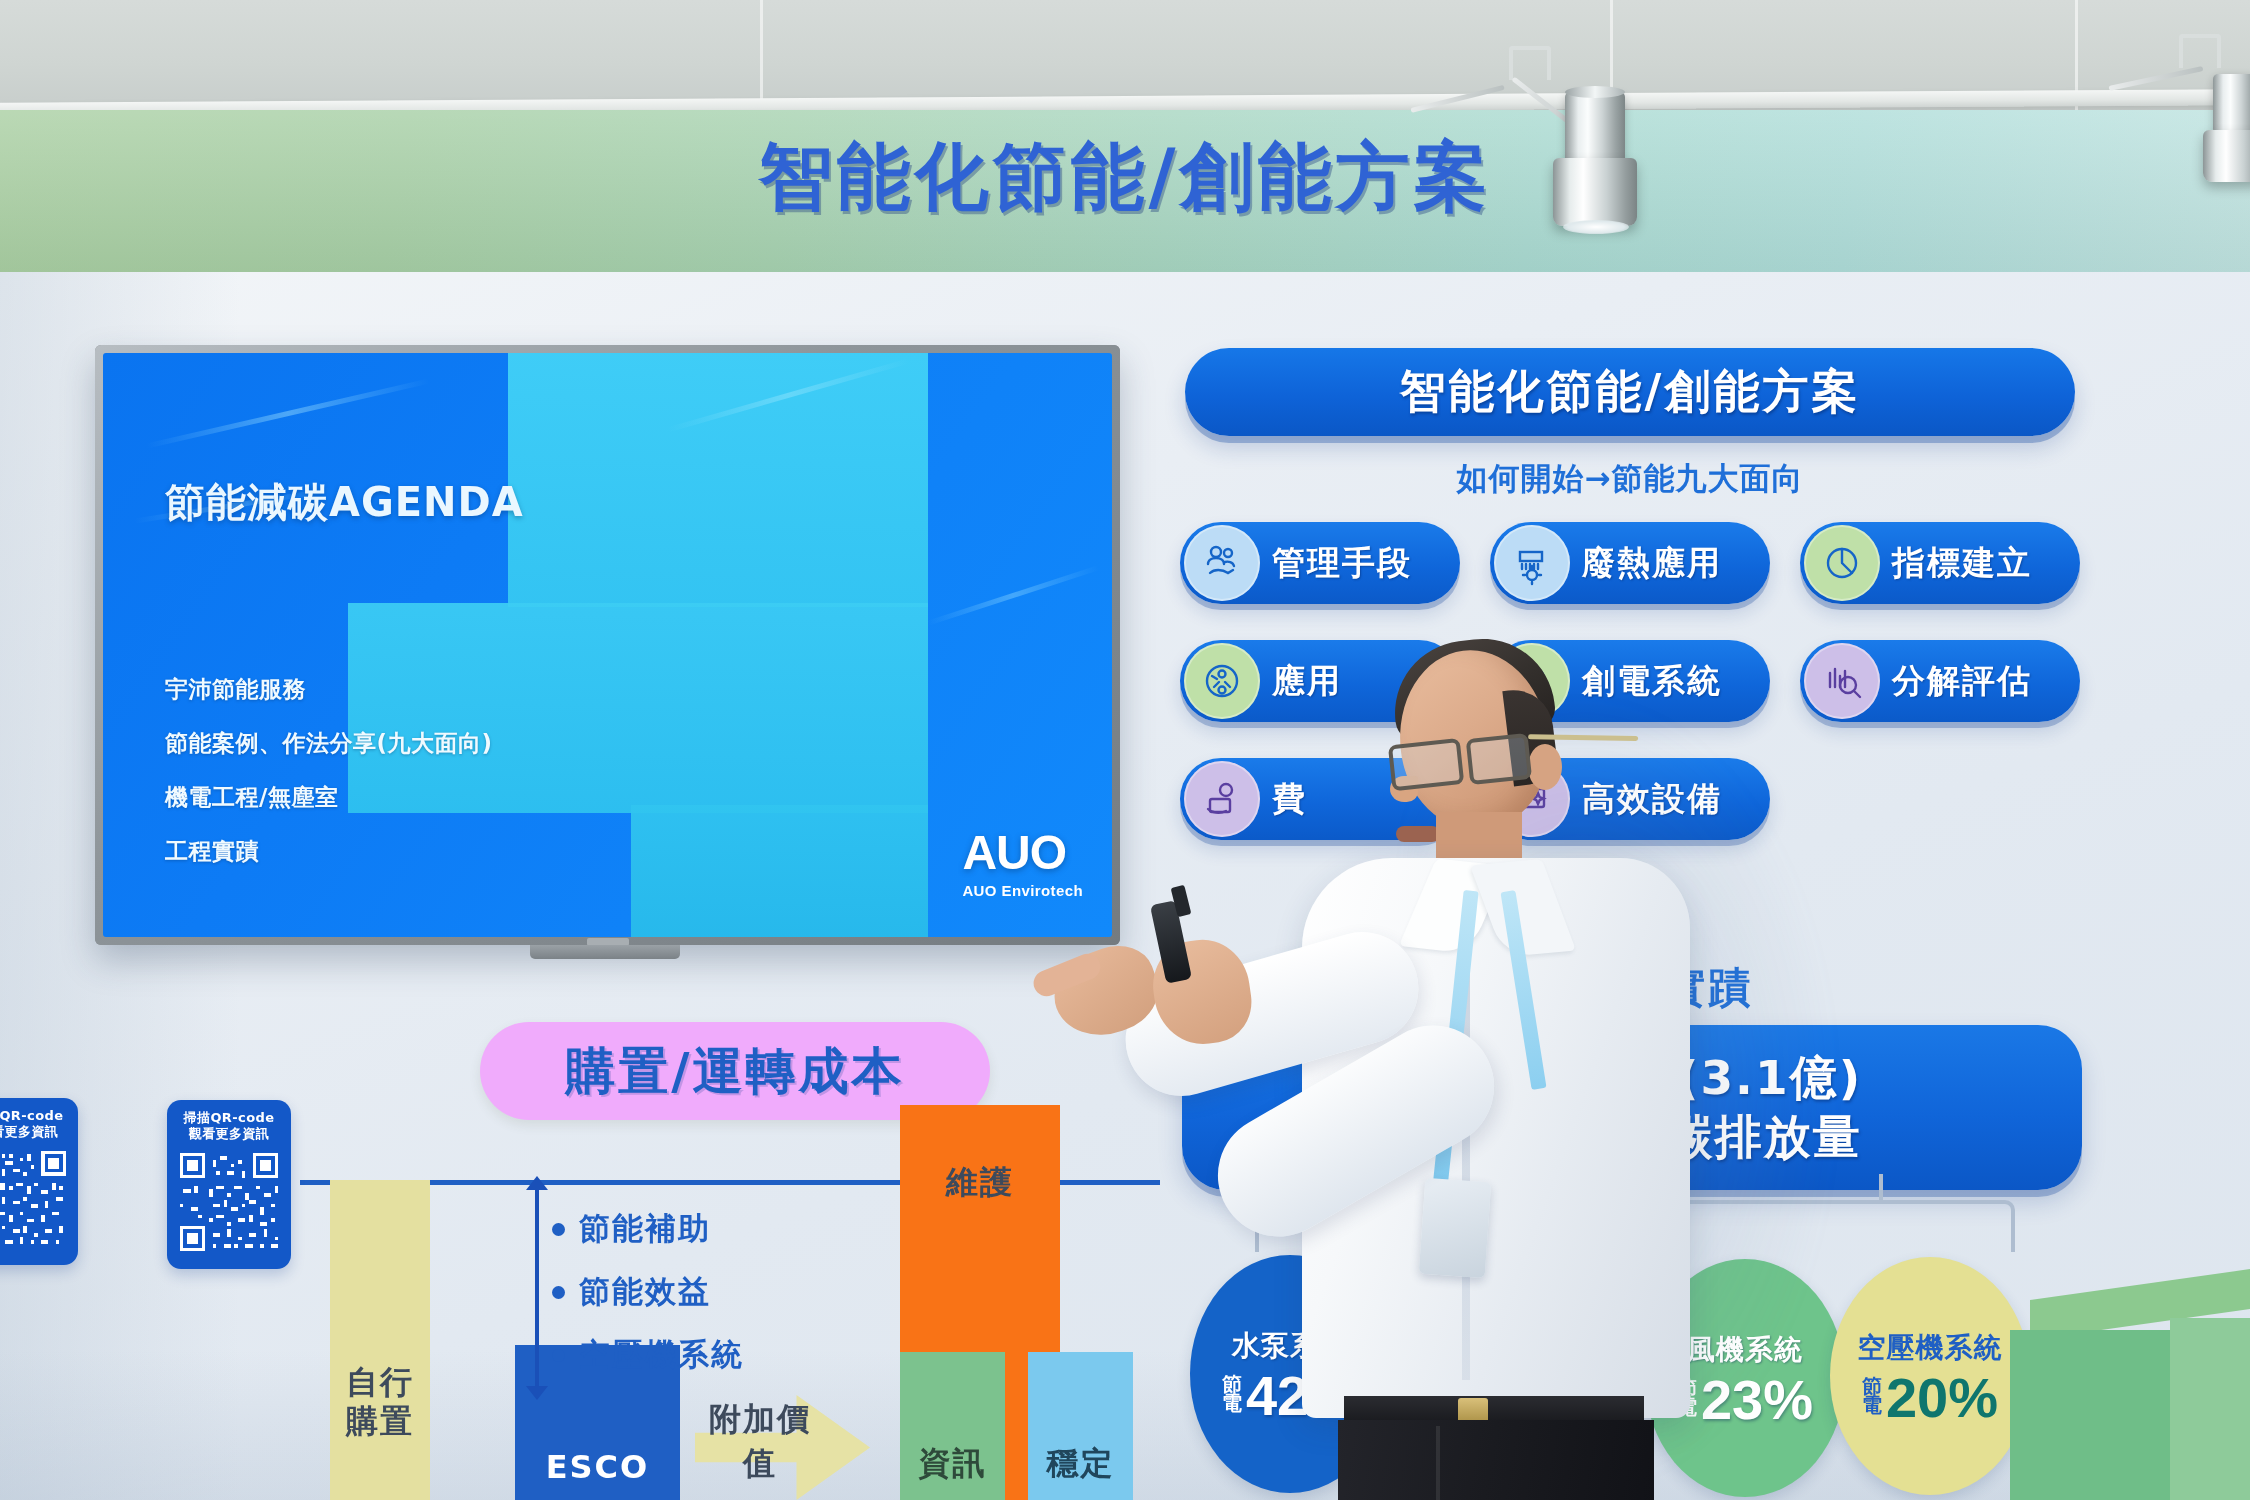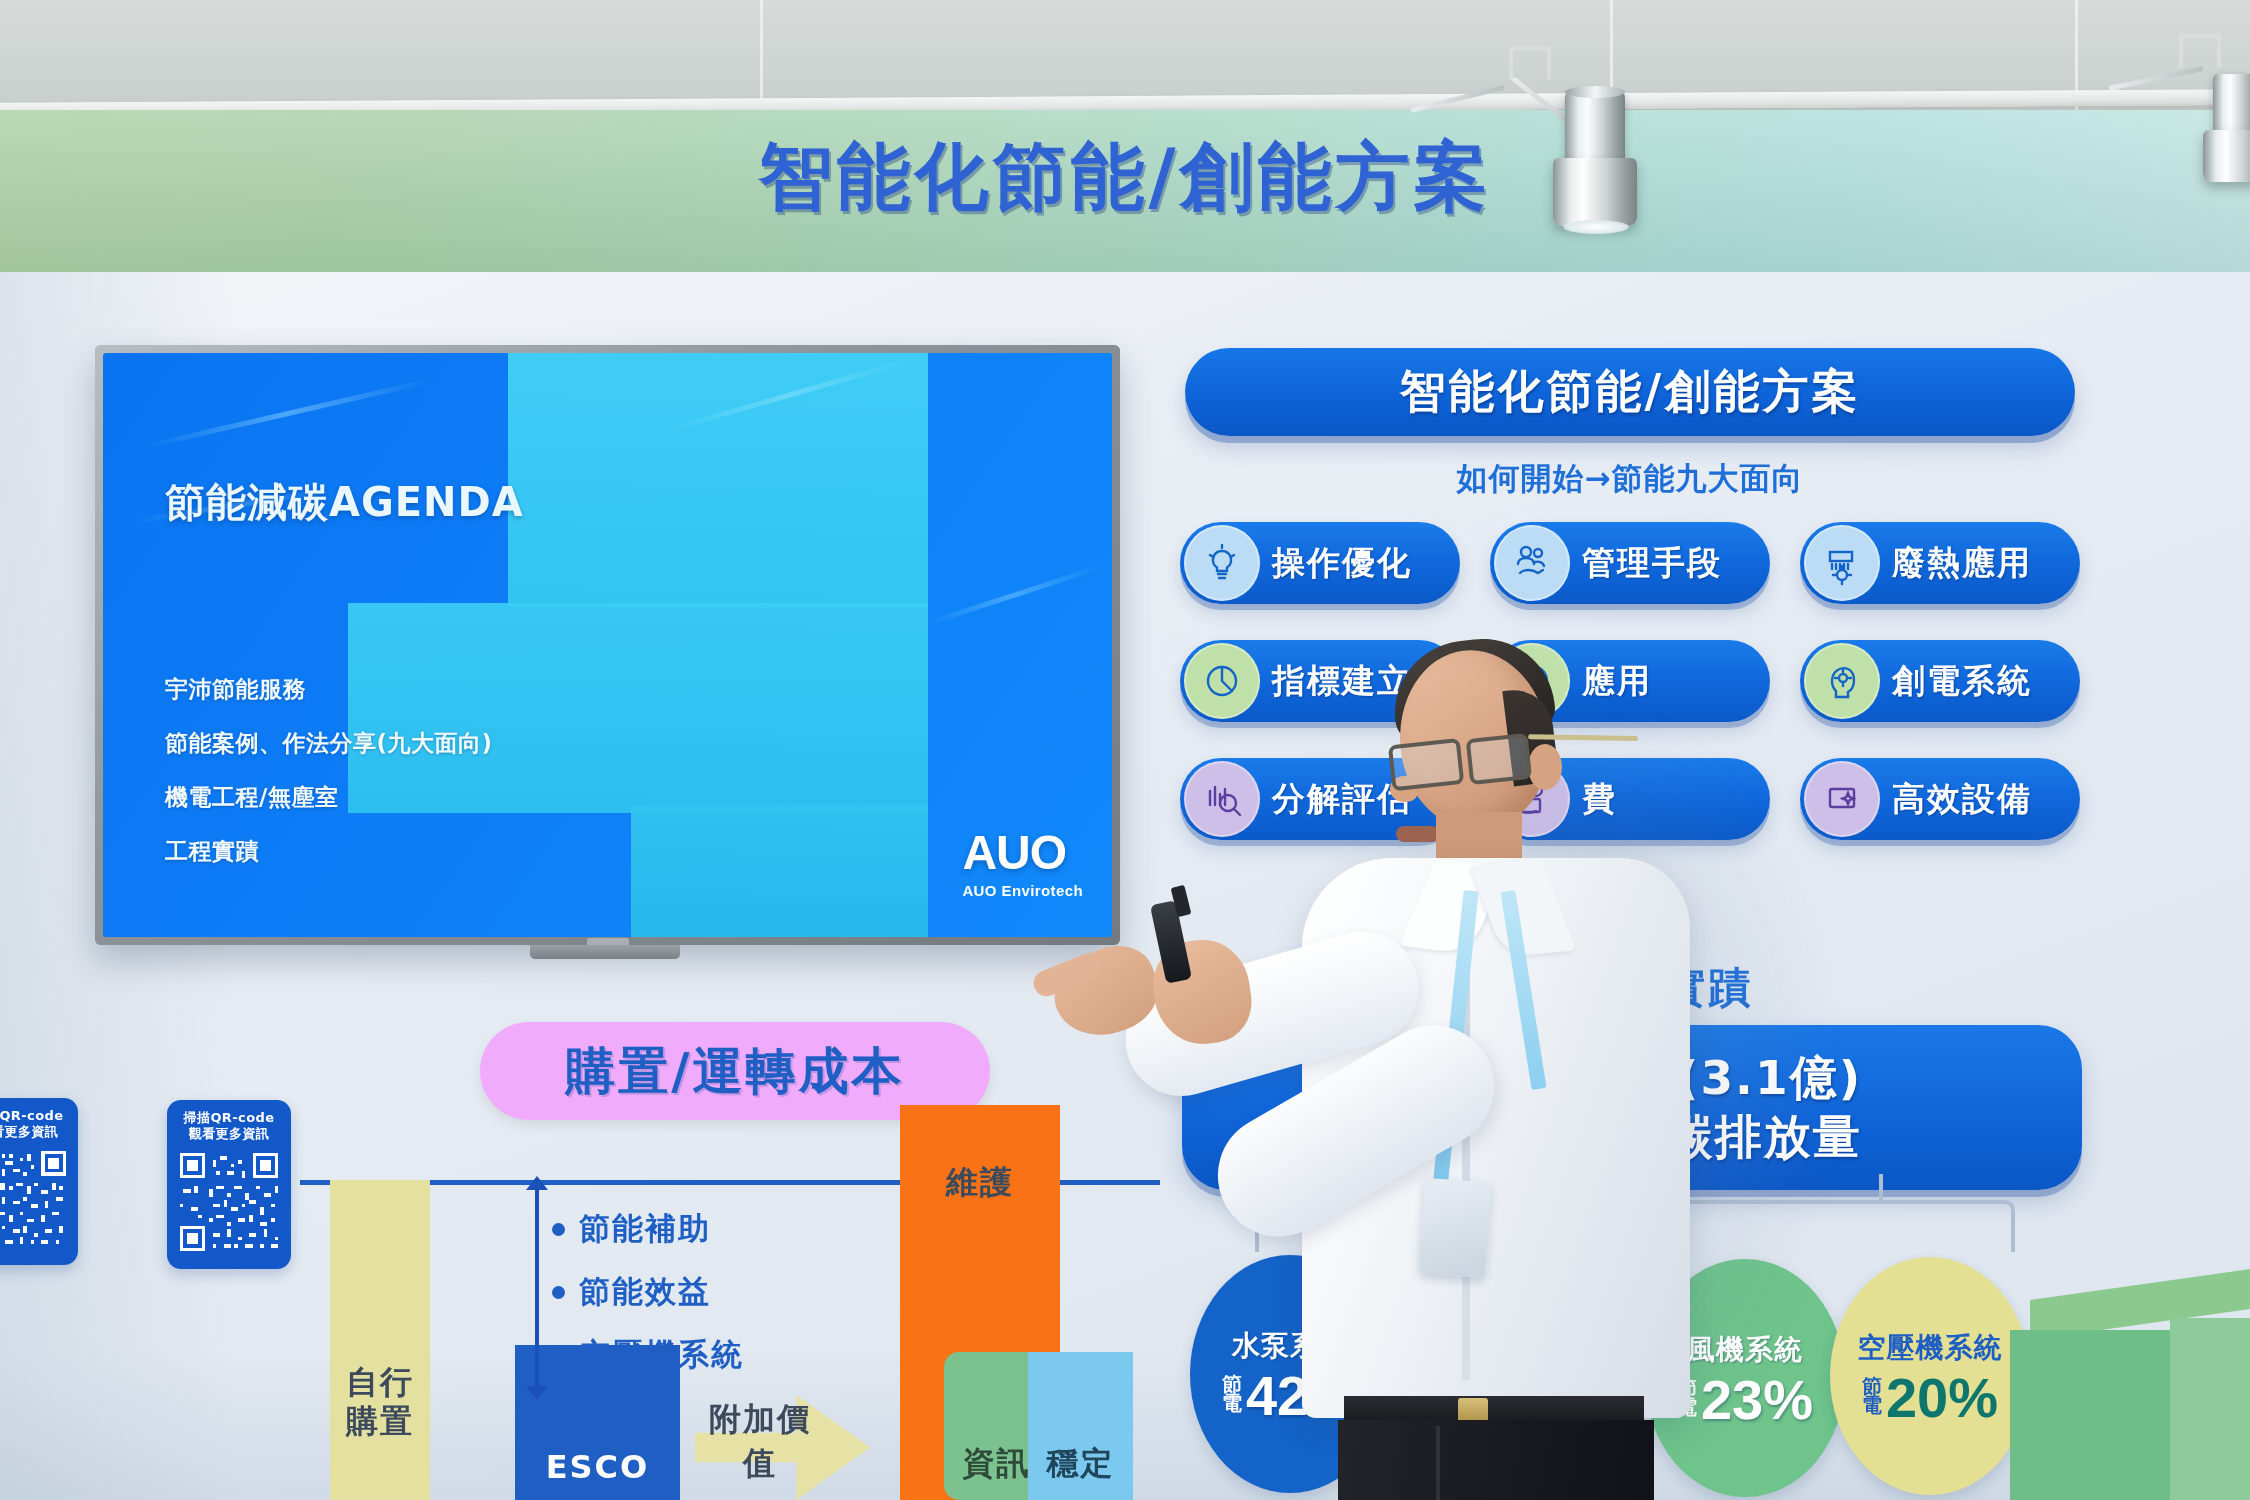--- a/index.html
+++ b/index.html
@@ -534,30 +534,20 @@
   </div>
   <div class="tv-stand"></div>
 
   <div class="solution-header">
     <span>智能化節能/創能方案</span>
   </div>
   <div class="solution-sub">如何開始→節能九大面向</div>
 
   <div class="pill-grid">
 
-    <div class="pill">
-      <div class="pill-ic ic-blue">
-        <svg viewBox="0 0 48 48" fill="none" stroke="#1565c8" stroke-width="2.4" stroke-linecap="round">
-          <path d="M24 12a9 9 0 0 0-5 16.5V32h10v-3.5A9 9 0 0 0 24 12z"></path>
-          <path d="M20 35h8M21 39h6"></path>
-            <path d="M24 6v3M12 16l2.4 1.6M36 16l-2.4 1.6"></path>
-        </svg>
-      </div>
-      <div class="pill-lab">操作優化</div>
-    </div>
 
     <div class="pill">
       <div class="pill-ic ic-blue">
         <svg viewBox="0 0 48 48" fill="none" stroke="#1565c8" stroke-width="2.4" stroke-linecap="round">
           <circle cx="18" cy="13" r="5"></circle>
             <circle cx="30" cy="14" r="4"></circle>
           <path d="M10 25c0-4 4-6 8-6s8 2 8 6"></path>
             <path d="M27 23c3-1 8 0 9 4"></path>
           <path d="M12 34c4-4 12-4 18 0l5-3"></path>
         </svg>
@@ -700,21 +690,21 @@
   </div>
   <div class="bar" style="left:695px; width:175px; height:105px; background:#e6e2a5;
               clip-path: polygon(0 36%, 58% 36%, 58% 0, 100% 50%, 58% 100%, 58% 64%, 0 64%);">
   </div>
   <div class="bar" style="left:695px; width:130px; height:45px; background:transparent;">
     <div class="cap" style="color:#3d4a5c;">附加價值</div>
   </div>
   <div class="bar" style="left:900px; width:160px; height:395px; background:#f97316;">
     <div class="cap" style="color:#3d4a5c; bottom:auto; top:56px;">維護</div>
   </div>
-  <div class="bar" style="left:944px; width:105px; height:148px; background:#7cc28e;border-radius:15px;">
+  <div class="bar" style="left:900px; width:105px; height:148px; background:#7cc28e;">
     <div class="cap" style="color:#2e4a3a;">資訊</div>
   </div>
   <div class="bar" style="left:1028px; width:105px; height:148px; background:#7bc9ee;">
     <div class="cap" style="color:#20465c;">穩定</div>
   </div>
 
   <div class="arrow-v"></div>
 
   <ul class="cost-bullets">
     <li>

